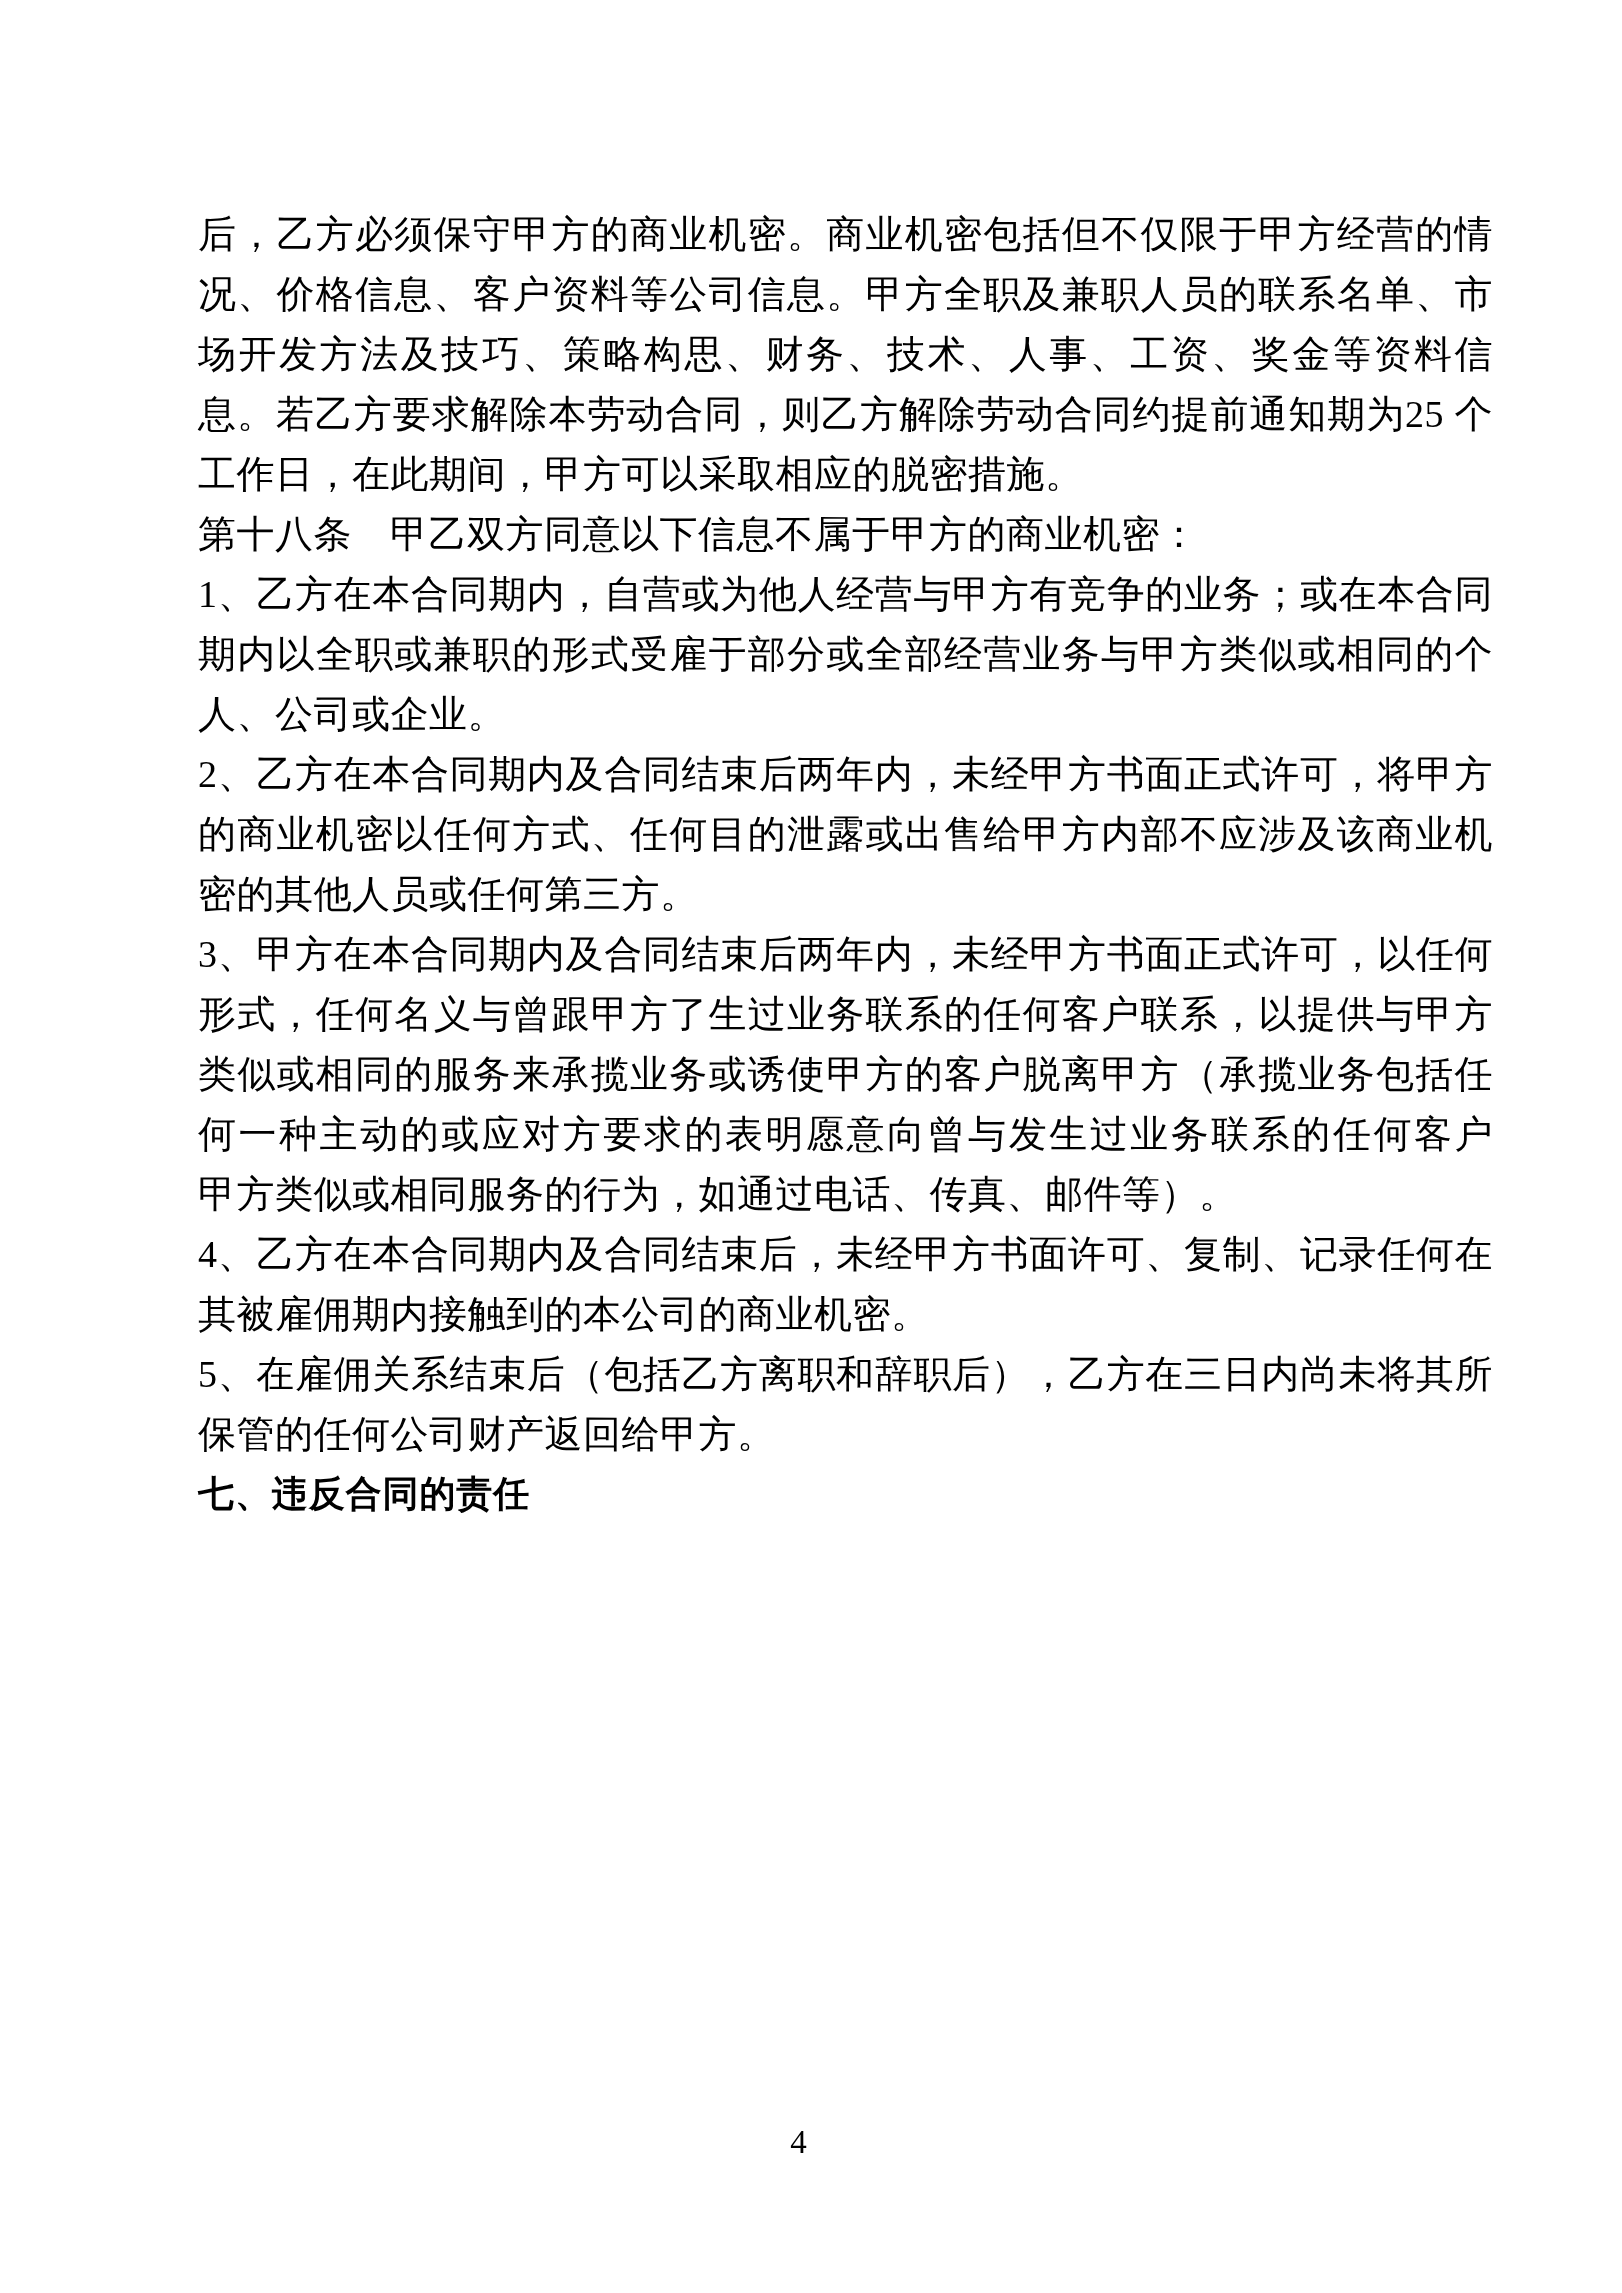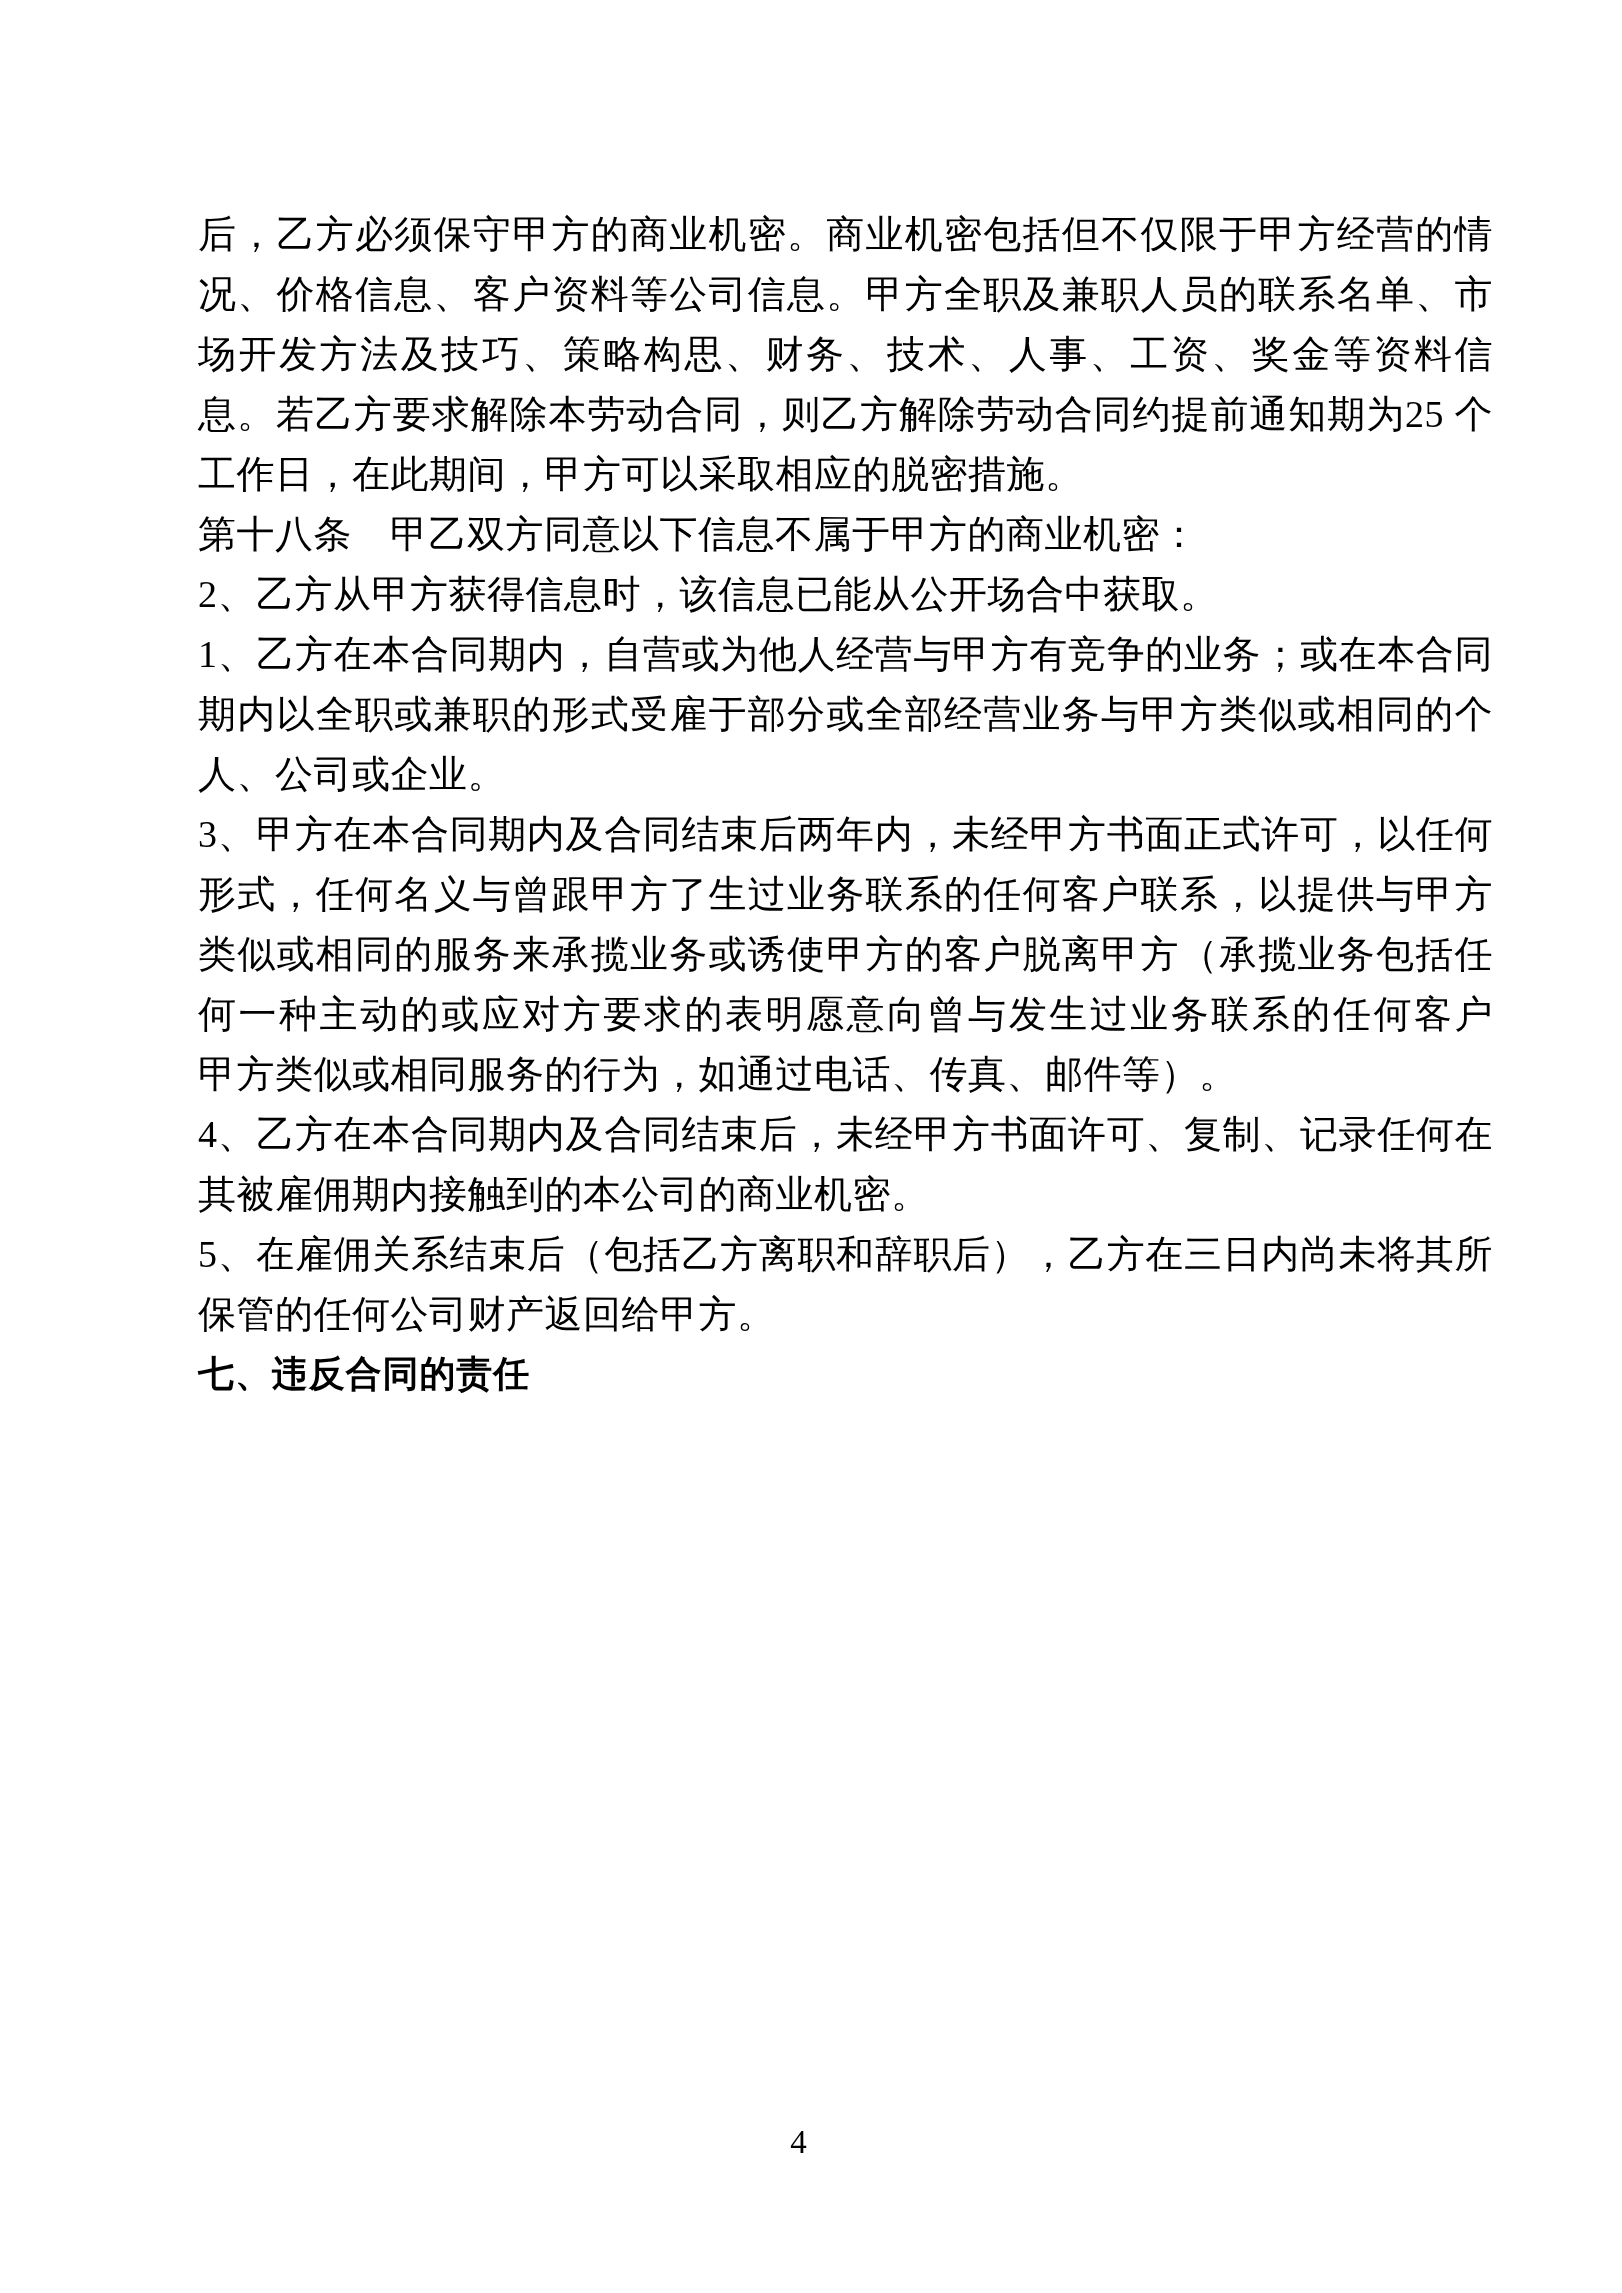--- a/index.html
+++ b/index.html
@@ -56,25 +56,25 @@
 <body>
 
 <div class="page">
   <div class="content">
 
     <p class="para"><span>后，乙方必须保守甲方的商业机密。商业机密包括但不仅限于甲方经营的情况、价格信息、客户资料等公司信息。甲方全职及兼职人员的联系名单、市场开发方法及技巧、策略构思、财务、技术、人事、工资、奖金等资料信息。若乙方要求解除本劳动合同，则乙方解除劳动合同约提前通知期为25 个工作日，在此期间，甲方可以采取相应的脱密措施。</span></p>
 
     <p class="para"><span class="lead">第十八条</span><span>甲乙双方同意以下信息不属于甲方的商业机密：</span></p>
 
 
-    <p class="para"><span>2、乙方从甲方获得信息时，该信息已能从公开场合中获取。</span></p>
 
 
     <p class="para"><span>1、乙方在本合同期内，自营或为他人经营与甲方有竞争的业务；或在本合同期内以全职或兼职的形式受雇于部分或全部经营业务与甲方类似或相同的个人、公司或企业。</span></p>
 
+    <p class="para"><span>2、乙方在本合同期内及合同结束后两年内，未经甲方书面正式许可，将甲方的商业机密以任何方式、任何目的泄露或出售给甲方内部不应涉及该商业机密的其他人员或任何第三方。</span></p>
 
     <p class="para"><span>3、甲方在本合同期内及合同结束后两年内，未经甲方书面正式许可，以任何形式，任何名义与曾跟甲方了生过业务联系的任何客户联系，以提供与甲方类似或相同的服务来承揽业务或诱使甲方的客户脱离甲方（承揽业务包括任何一种主动的或应对方要求的表明愿意向曾与发生过业务联系的任何客户　 甲方类似或相同服务的行为，如通过电话、传真、邮件等）。</span></p>
 
     <p class="para"><span>4、乙方在本合同期内及合同结束后，未经甲方书面许可、复制、记录任何在其被雇佣期内接触到的本公司的商业机密。</span></p>
 
     <p class="para"><span>5、在雇佣关系结束后（包括乙方离职和辞职后），乙方在三日内尚未将其所保管的任何公司财产返回给甲方。</span></p>
 
 
     <h2 class="section-heading">七、违反合同的责任</h2>
 

